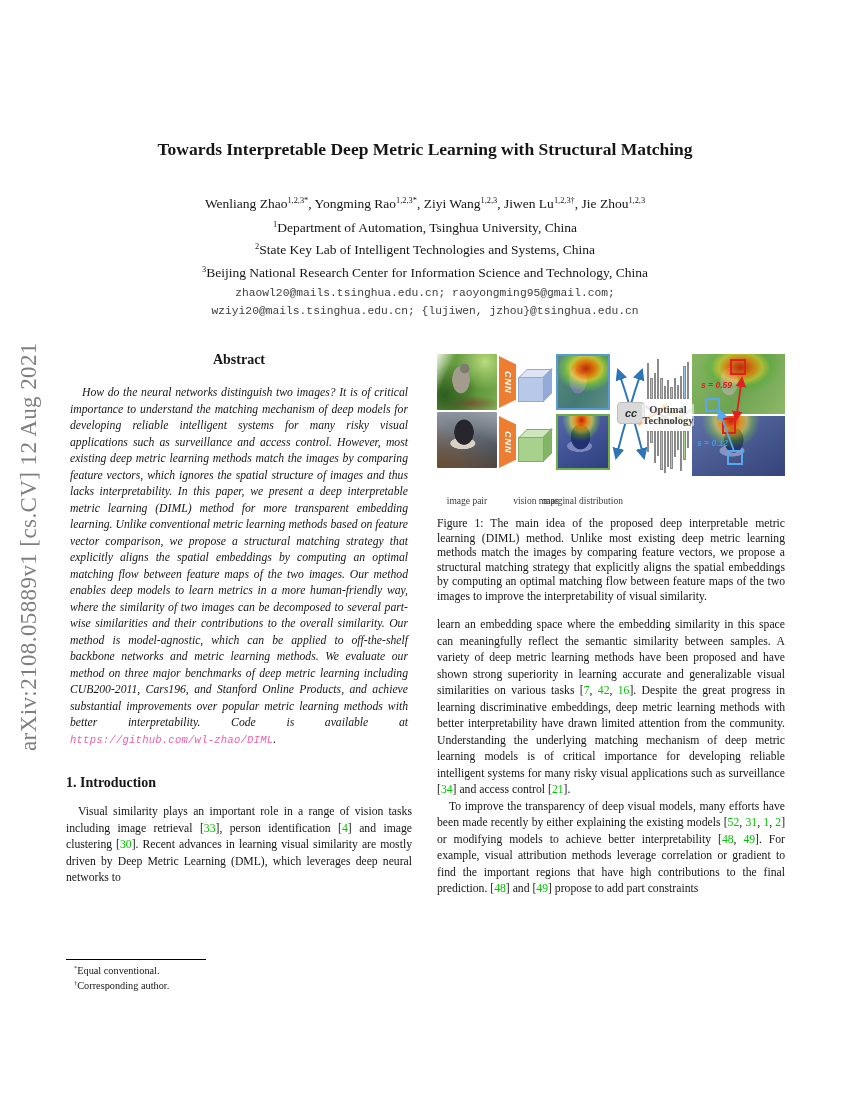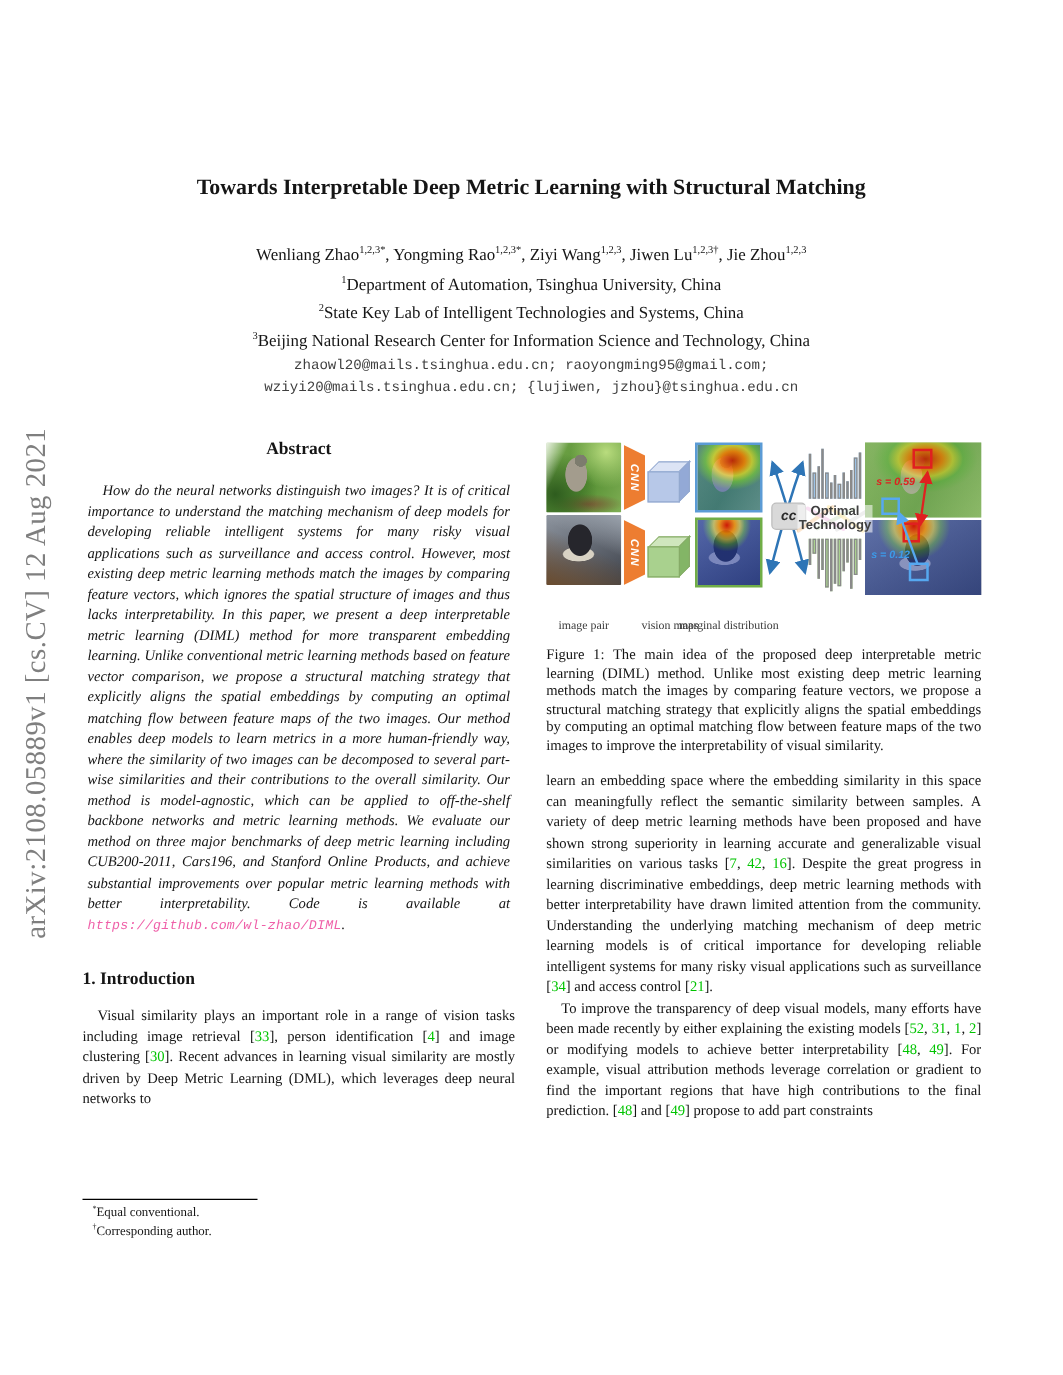--- a/index.html
+++ b/index.html
@@ -101,21 +101,21 @@
     radial-gradient(ellipse 42% 44% at 47% 8%, rgba(210,20,0,.95), rgba(255,150,0,.78) 30%, rgba(250,235,70,.5) 50%, rgba(80,175,95,.45) 68%, rgba(30,60,180,.5) 92%),
     radial-gradient(ellipse 10px 13px at 45% 40%, #26262c 94%, transparent),
     radial-gradient(ellipse 13px 6px at 43% 58%, #d8d2c4 92%, transparent),
     linear-gradient(150deg, #8d949e 0%, #646a74 50%, #3f434b 100%);}
   .ot-col{width:44px;}
   .bars{display:flex;align-items:flex-end;gap:1px;height:42px;padding:0 1px;margin-top:3px;}
   .bars.down{align-items:flex-start;margin-top:0;}
   .bars .bar{flex:1;background:#9dc3e6;border:1px solid #8a8a8a;box-sizing:border-box;}
   .bars.down .bar{background:#a9d18e;}
   .ot-mid{position:relative;height:32px;display:flex;align-items:center;justify-content:center;
-    text-align:center;font-family:Liberation Sans, sans-serif;font-weight:700;font-size:10.5px;
+    text-align:center;font-family:Liberation Serif, serif;font-weight:700;font-size:10.5px;
     color:#3f3f3f;line-height:1.08;}
   .ot-mid .ot-words{position:relative;z-index:2;background:rgba(255,255,255,.55);padding:0 1px;}
   .ot-lines span{position:absolute;width:3px;height:36px;border-radius:2px;opacity:.7;top:-2px;}
   .ot-l1{left:5px;background:#f6b26b;transform:rotate(55deg);}
   .ot-l2{left:13px;background:#ea9ed6;transform:rotate(-60deg);}
   .ot-l3{left:21px;background:#b6d7a8;transform:rotate(62deg);}
   .ot-l4{left:29px;background:#ffd966;transform:rotate(-55deg);}
   .ot-l5{left:36px;background:#cccccc;transform:rotate(58deg);}
   .final-col{width:93px;position:relative;}
   .final-pic{width:93px;height:60px;}

